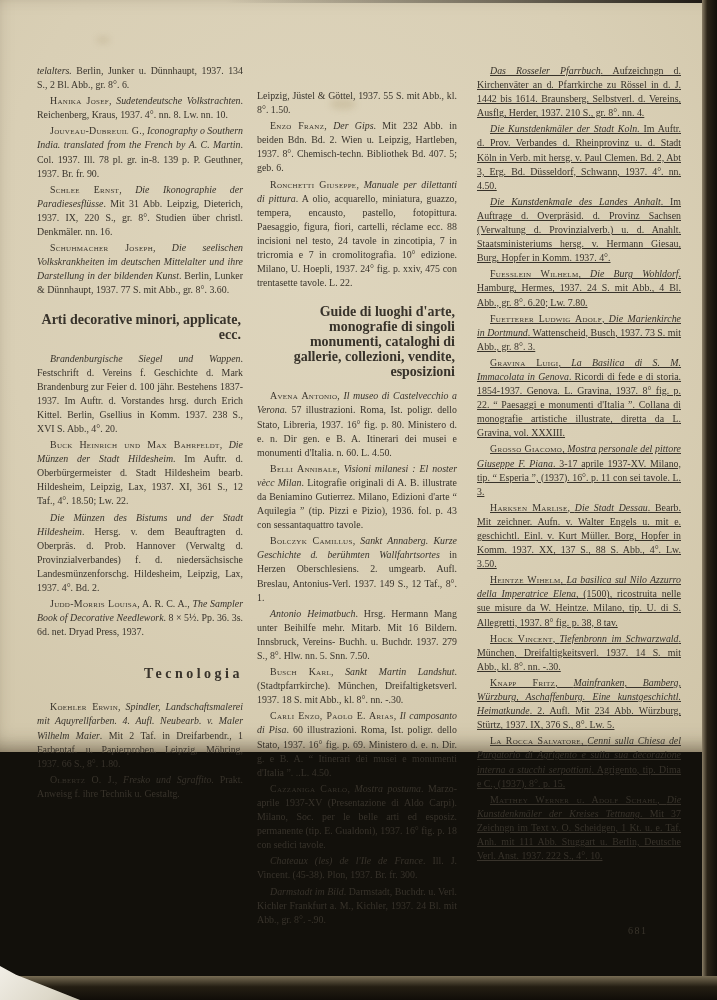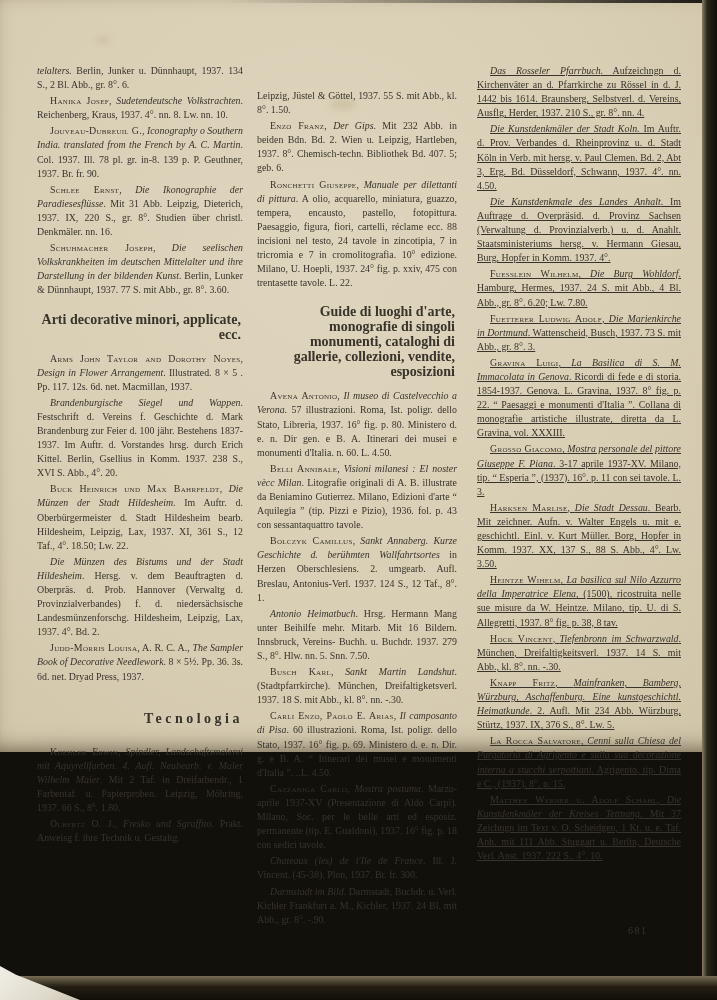--- a/index.html
+++ b/index.html
@@ -62,37 +62,36 @@
   <div class="stain stain1"></div>
   <div class="stain stain2"></div>
   <div class="columns">
     <div class="col col-left">
         <p class="entry no-indent"><span class="seg-italic">telalters.</span><span class="seg-normal"> Berlin, Junker u. Dünnhaupt, 1937. 134 S., 2 Bl. Abb., gr. 8°. 6.</span></p>
         <p class="entry"><span class="seg-smallcaps">Hanika Josef</span><span class="seg-normal">, </span><span class="seg-italic">Sudetendeutsche Volkstrachten</span><span class="seg-normal">. Reichenberg, Kraus, 1937. 4°. nn. 8. Lw. nn. 10.</span></p>
         <p class="entry"><span class="seg-smallcaps">Jouveau-Dubreuil G.</span><span class="seg-normal">, </span><span class="seg-italic">Iconography o Southern India. translated from the French by A. C. Martin</span><span class="seg-normal">. Col. 1937. Ill. 78 pl. gr. in-8. 139 p. P. Geuthner, 1937. Br. fr. 90.</span></p>
         <p class="entry"><span class="seg-smallcaps">Schlee Ernst</span><span class="seg-normal">, </span><span class="seg-italic">Die Ikonographie der Paradiesesflüsse</span><span class="seg-normal">. Mit 31 Abb. Leipzig, Dieterich, 1937. IX, 220 S., gr. 8°. Studien über christl. Denkmäler. nn. 16.</span></p>
         <p class="entry"><span class="seg-smallcaps">Schuhmacher Joseph</span><span class="seg-normal">, </span><span class="seg-italic">Die seelischen Volkskrankheiten im deutschen Mittelalter und ihre Darstellung in der bildenden Kunst</span><span class="seg-normal">. Berlin, Lunker &amp; Dünnhaupt, 1937. 77 S. mit Abb., gr. 8°. 3.60.</span></p>
         <div class="heading">Arti decorative minori, applicate, ecc.</div>
-        <p class="entry"><span class="seg-smallcaps">Arms John Taylor and Dorothy Noyes</span><span class="seg-normal">, </span><span class="seg-italic">Design in Flower Arrangement</span><span class="seg-normal">. Illustrated. 8 × 5 . Pp. 117. 12s. 6d. net. Macmillan, 1937.</span></p>
         <p class="entry"><span class="seg-italic">Brandenburgische Siegel und Wappen</span><span class="seg-normal">. Festschrift d. Vereins f. Geschichte d. Mark Brandenburg zur Feier d. 100 jähr. Bestehens 1837-1937. Im Auftr. d. Vorstandes hrsg. durch Erich Kittel. Berlin, Gsellius in Komm. 1937. 238 S., XVI S. Abb., 4°. 20.</span></p>
         <p class="entry"><span class="seg-smallcaps">Buck Heinrich und Max Bahrfeldt</span><span class="seg-normal">, </span><span class="seg-italic">Die Münzen der Stadt Hildesheim</span><span class="seg-normal">. Im Auftr. d. Oberbürgermeister d. Stadt Hildesheim bearb. Hildesheim, Leipzig, Lax, 1937. XI, 361 S., 12 Taf., 4°. 18.50; Lw. 22.</span></p>
         <p class="entry"><span class="seg-italic">Die Münzen des Bistums und der Stadt Hildesheim</span><span class="seg-normal">. Hersg. v. dem Beauftragten d. Oberpräs. d. Prob. Hannover (Verwaltg d. Provinzialverbandes) f. d. niedersächsische Landesmünzenforschg. Hildesheim, Leipzig, Lax, 1937. 4°. Bd. 2.</span></p>
         <p class="entry"><span class="seg-smallcaps">Judd-Morris Louisa</span><span class="seg-normal">, A. R. C. A., </span><span class="seg-italic">The Sampler Book of Decorative Needlework</span><span class="seg-normal">. 8 × 5½. Pp. 36. 3s. 6d. net. Dryad Press, 1937.</span></p>
         <div class="heading spaced">Tecnologia</div>
         <p class="entry"><span class="seg-smallcaps">Koehler Erwin</span><span class="seg-normal">, </span><span class="seg-italic">Spindler, Landschaftsmalerei mit Aquyrellfarben. 4. Aufl. Neubearb. v. Maler Wilhelm Maier</span><span class="seg-normal">. Mit 2 Taf. in Dreifarbendr., 1 Farbentaf. u. Papierproben. Leipzig, Möhring, 1937. 66 S., 8°. 1.80.</span></p>
         <p class="entry"><span class="seg-smallcaps">Olbertz O. J.</span><span class="seg-normal">, </span><span class="seg-italic">Fresko und Sgraffito</span><span class="seg-normal">. Prakt. Anweisg f. ihre Technik u. Gestaltg.</span></p>
       </div>
     <div class="col col-mid">
         <p class="entry no-indent"><span class="seg-normal">Leipzig, Jüstel &amp; Göttel, 1937. 55 S. mit Abb., kl. 8°. 1.50.</span></p>
         <p class="entry"><span class="seg-smallcaps">Enzo Franz</span><span class="seg-normal">, </span><span class="seg-italic">Der Gips</span><span class="seg-normal">. Mit 232 Abb. in beiden Bdn. Bd. 2. Wien u. Leipzig, Hartleben, 1937. 8°. Chemisch-techn. Bibliothek Bd. 407. 5; geb. 6.</span></p>
         <p class="entry"><span class="seg-smallcaps">Ronchetti Giuseppe</span><span class="seg-normal">, </span><span class="seg-italic">Manuale per dilettanti di pittura</span><span class="seg-normal">. A olio, acquarello, miniatura, guazzo, tempera, encausto, pastello, fotopittura. Paesaggio, figura, fiori, cartelli, réclame ecc. 88 incisioni nel testo, 24 tavole in zincotipia, 7 in tricromia e 7 in cromolitografia. 10° edizione. Milano, U. Hoepli, 1937. 24° fig. p. xxiv, 475 con trentasette tavole. L. 22.</span></p>
         <div class="heading">Guide di luoghi d'arte, monografie di singoli monumenti, cataloghi di gallerie, collezioni, vendite, esposizioni</div>
         <p class="entry"><span class="seg-smallcaps">Avena Antonio</span><span class="seg-normal">, </span><span class="seg-italic">Il museo di Castelvecchio a Verona</span><span class="seg-normal">. 57 illustrazioni. Roma, Ist. poligr. dello Stato, Libreria, 1937. 16° fig. p. 80. Ministero d. e. n. Dir gen. e B. A. Itinerari dei musei e monumenti d'Italia. n. 60. L. 4.50.</span></p>
         <p class="entry"><span class="seg-smallcaps">Belli Annibale</span><span class="seg-normal">, </span><span class="seg-italic">Visioni milanesi : El noster vècc Milan</span><span class="seg-normal">. Litografie originali di A. B. illustrate da Beniamino Gutierrez. Milano, Edizioni d'arte “ Aquilegia ” (tip. Pizzi e Pizio), 1936. fol. p. 43 con sessantaquattro tavole.</span></p>
-        <p class="entry"><span class="seg-smallcaps">Bolczyk Camillus</span><span class="seg-normal">, </span><span class="seg-italic">Sankt Annaberg. Kurze Geschichte d. berühmten Wallfahrtsortes</span><span class="seg-normal"> in Herzen Oberschlesiens. 2. umgearb. Aufl. Breslau, Antonius-Verl. 1937. 124 S., 12 Taf., 8°. 1.</span></p>
+        <p class="entry"><span class="seg-smallcaps">Bolczyk Camillus</span><span class="seg-normal">, </span><span class="seg-italic">Sankt Annaberg. Kurze Geschichte d. berühmten Wallfahrtsortes</span><span class="seg-normal"> in Herzen Oberschlesiens. 2. umgearb. Aufl. Breslau, Antonius-Verl. 1937. 149 S., 12 Taf., 8°. 1.</span></p>
         <p class="entry"><span class="seg-italic">Antonio Heimatbuch</span><span class="seg-normal">. Hrsg. Hermann Mang unter Beihilfe mehr. Mitarb. Mit 16 Bildern. Innsbruck, Vereins- Buchh. u. Buchdr. 1937. 279 S., 8°. Hlw. nn. 5. Snn. 7.50.</span></p>
         <p class="entry"><span class="seg-smallcaps">Busch Karl</span><span class="seg-normal">, </span><span class="seg-italic">Sankt Martin Landshut</span><span class="seg-normal">. (Stadtpfarrkirche). München, Dreifaltigketsverl. 1937. 18 S. mit Abb., kl. 8°. nn. -.30.</span></p>
         <p class="entry"><span class="seg-smallcaps">Carli Enzo, Paolo E. Arias</span><span class="seg-normal">, </span><span class="seg-italic">Il camposanto di Pisa</span><span class="seg-normal">. 60 illustrazioni. Roma, Ist. poligr. dello Stato, 1937. 16° fig. p. 69. Ministero d. e. n. Dir. g. e B. A. “ Itinerari dei musei e monumenti d'Italia ”. ..L. 4.50.</span></p>
         <p class="entry"><span class="seg-smallcaps">Cazzaniga Carlo</span><span class="seg-normal">, </span><span class="seg-italic">Mostra postuma</span><span class="seg-normal">. Marzo-aprile 1937-XV (Presentazione di Aldo Carpi). Milano, Soc. per le belle arti ed esposiz. permanente (tip. E. Gualdoni), 1937. 16° fig. p. 18 con sedici tavole.</span></p>
         <p class="entry"><span class="seg-italic">Chateaux (les) de l'Ile de France</span><span class="seg-normal">. Ill. J. Vincent. (45-38). Plon, 1937. Br. fr. 300.</span></p>
         <p class="entry"><span class="seg-italic">Darmstadt im Bild</span><span class="seg-normal">. Darmstadt, Buchdr. u. Verl. Kichler Frankfurt a. M., Kichler, 1937. 24 Bl. mit Abb., gr. 8°. -.90.</span></p>
       </div>
     <div class="col col-right">
         <p class="entry"><span class="seg-italic">Das Rosseler Pfarrbuch</span><span class="seg-normal">. Aufzeichngn d. Kirchenväter an d. Pfarrkirche zu Rössel in d. J. 1442 bis 1614. Braunsberg, Selbstverl. d. Vereins, Ausflg, Herder, 1937. 210 S., gr. 8°. nn. 4.</span></p>
         <p class="entry"><span class="seg-italic">Die Kunstdenkmäler der Stadt Koln</span><span class="seg-normal">. Im Auftr. d. Prov. Verbandes d. Rheinprovinz u. d. Stadt Köln in Verb. mit hersg. v. Paul Clemen. Bd. 2, Abt 3, Erg. Bd. Düsseldorf, Schwann, 1937. 4°. nn. 4.50.</span></p>

